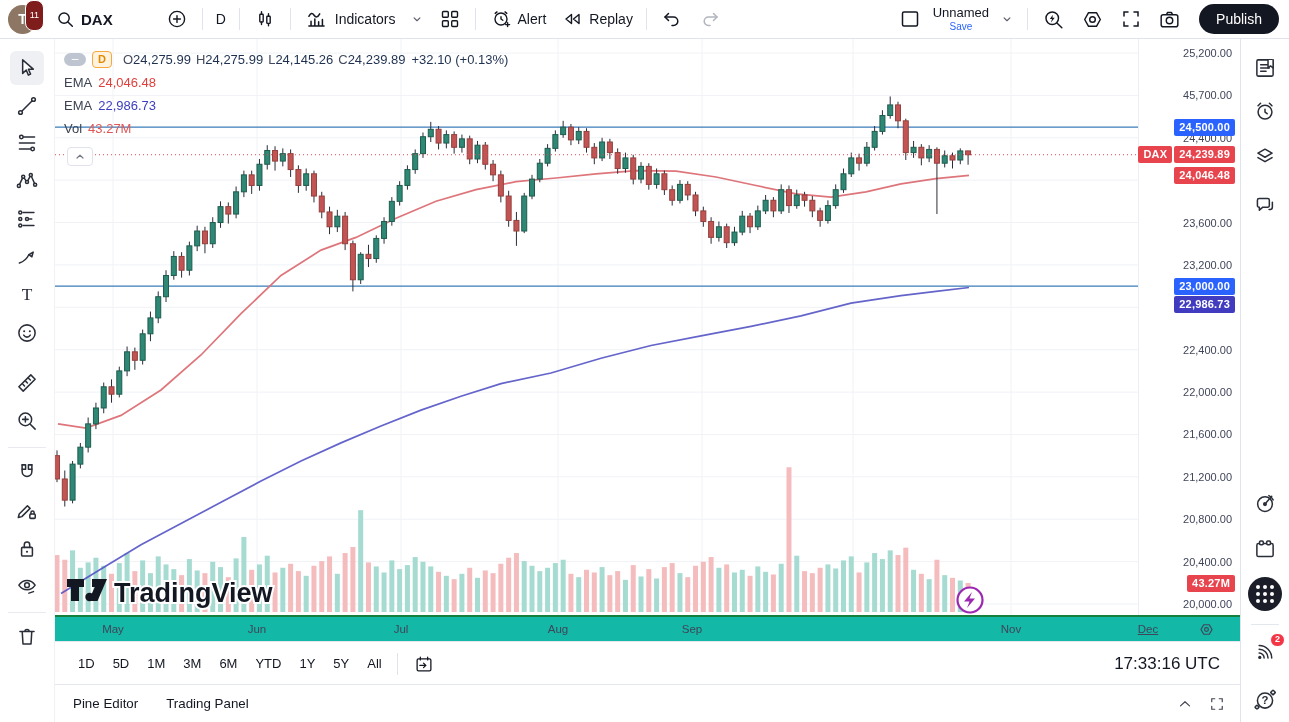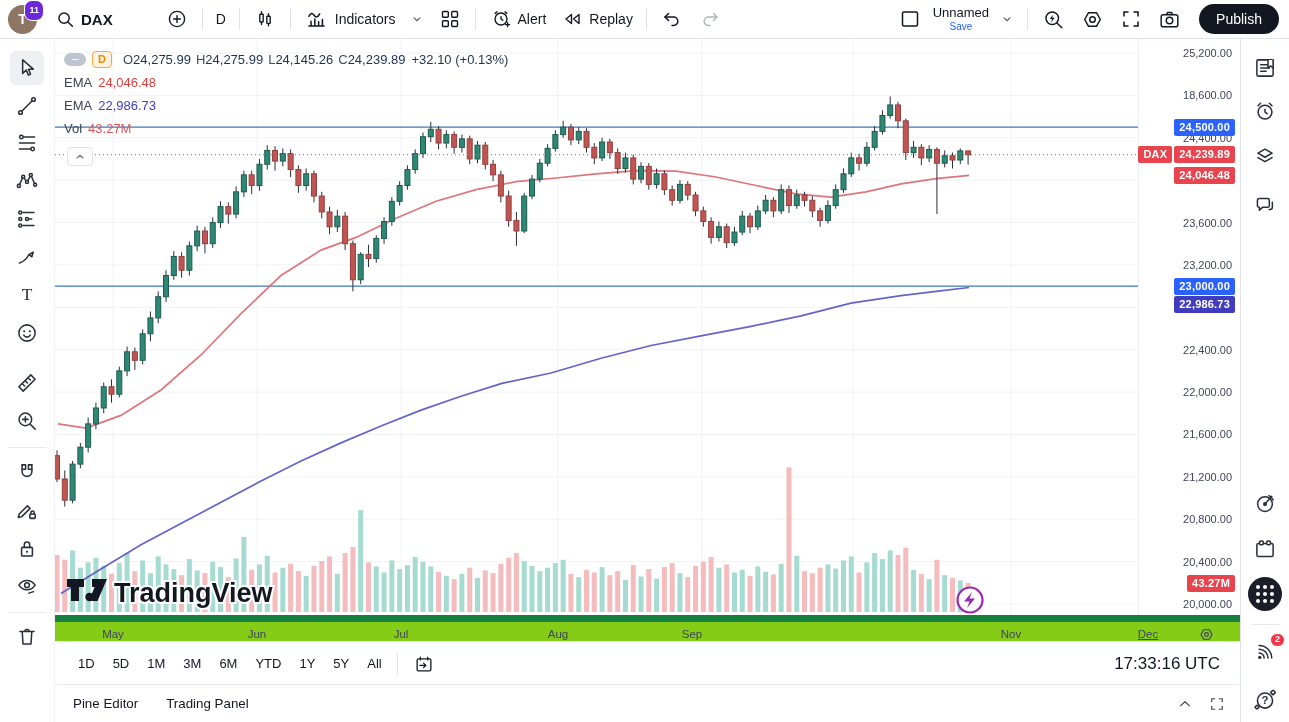--- a/index.html
+++ b/index.html
@@ -8,22 +8,22 @@
   button{font-family:inherit;background:none;border:none;padding:0;margin:0;color:inherit;cursor:pointer}
   svg{display:block}
   
   .topbar{height:38px;border-bottom:1px solid #e0e3eb;display:flex;align-items:center;
           padding:0 10px 0 8px;background:#fff;position:relative;z-index:6}
   .vsep{width:1px;height:22px;background:#e0e3eb;margin:0 6px;flex:0 0 auto}
   .tb-btn{display:flex;align-items:center;gap:5px;height:30px;padding:0 7px;border-radius:4px;font-size:14px;color:#131722}
   .sym{font-weight:700;font-size:15px}
   .avatar{position:relative;width:29px;height:29px;border-radius:50%;background:#8d7663;color:#fff;
           font-weight:700;font-size:14px;display:flex;align-items:center;justify-content:center;margin-right:10px;flex:0 0 auto}
-  .nbadge{position:absolute;top:-5px;right:-7px;background:#6d28d9;color:#fff;font-size:9px;font-weight:700;
-          border-radius:8px;padding:5px 4px;border:1.5px solid #fff;line-height:1.1}
+  .nbadge{position:absolute;top:-5px;right:-7px;background:#7f1d1d;color:#fff;font-size:9px;font-weight:400;
+          border-radius:8px;padding:10px 4px;border:1.5px solid #fff;line-height:1.1}
   .chev{color:#5d606b}
   .tb-right{margin-left:auto;display:flex;align-items:center}
   .layout-name{display:flex;flex-direction:column;align-items:center;line-height:1.15;font-size:13px;padding:0 4px}
   .layout-name .save{font-size:10px;color:#2962ff}
   .publish{background:#131722;color:#fff;border-radius:17px;height:30px;padding:0 17px;font-size:14px;font-weight:500;margin-left:10px}
   
   .main{position:absolute;top:39px;left:0;right:0;bottom:0;display:flex}
   .drawbar{width:54px;flex:0 0 54px;position:relative;background:#fff;border-right:1px solid #f0f2f5}
   .tool{position:absolute;left:10px;width:34px;height:34px;border-radius:6px;display:flex;align-items:center;justify-content:center}
   .tool.active{background:#eef0f3}
@@ -41,21 +41,21 @@
   .ohlc span.v{font-weight:400}
   .src-label{color:#3c4253}
   .collapse-btn{position:absolute;left:12px;top:108px;width:26px;height:19px;border:1px solid #e0e3eb;border-radius:4px;
                 background:#fff;color:#787b86;display:flex;align-items:center;justify-content:center;z-index:3;font-size:10px}
   
   .price-axis{position:absolute;top:0;right:0;width:101px;height:576px;border-left:1px solid #eceef3;background:#fff;z-index:2}
   .pa-tick{position:absolute;right:8px;font-size:11px;color:#40455a;height:14px;line-height:14px}
   .pa-badge{position:absolute;right:5px;display:flex;gap:2px;z-index:4}
   .pa-badge .b{color:#fff;font-size:11px;font-weight:600;border-radius:2px;padding:0 5px;height:17px;line-height:17px;letter-spacing:.2px}
   
-  .time-axis{position:absolute;left:0;right:0;top:576px;height:26px;border-top:7px solid #15803d;background:#84cc16;z-index:2}
+  .time-axis{position:absolute;left:0;right:0;top:576px;height:26px;border-top:2px solid #15803d;background:#14b8a6;z-index:2}
   .ta-month{position:absolute;top:6px;transform:translateX(-50%);font-size:11.5px;color:#40455a}
   .ta-gear{position:absolute;top:3px;color:#40455a}
   
   .tf-bar{position:absolute;left:0;right:0;top:602px;height:43px;border-top:1px solid #e4e7ee;background:#fff;
           display:flex;align-items:center;padding:0 14px;z-index:2}
   .tf-btn{font-size:13px;padding:5px 9px;border-radius:4px;color:#131722}
   .clock{margin-left:auto;font-size:17px;padding-right:6px}
   
   .pine-bar{position:absolute;left:0;right:0;top:645px;bottom:0;border-top:1px solid #e4e7ee;background:#fff;
             display:flex;align-items:center;font-size:13px;z-index:2}
@@ -783,21 +783,21 @@
       </div>
     </div>
     <button class="collapse-btn">
       <svg width="12" height="12" viewBox="0 0 24 24" fill="none" stroke="#787b86" stroke-width="2.4" stroke-linecap="round" stroke-linejoin="round">
           <path d="M6 14l6-5.5L18 14"></path>
         </svg>
     </button>
 
     <div class="price-axis" id="price-axis">
         <div class="pa-tick" style="top: 7px;">25,200.00</div>
-        <div class="pa-tick" style="top: 49.3848px;">18,600.00</div>
+        <div class="pa-tick" style="top: 49.3848px;">45,700.00</div>
         <div class="pa-tick" style="top: 91.7696px;">24,400.00</div>
         <div class="pa-tick" style="top: 176.539px;">23,600.00</div>
         <div class="pa-tick" style="top: 218.924px;">23,200.00</div>
         <div class="pa-tick" style="top: 303.694px;">22,400.00</div>
         <div class="pa-tick" style="top: 346.078px;">22,000.00</div>
         <div class="pa-tick" style="top: 388.463px;">21,600.00</div>
         <div class="pa-tick" style="top: 430.848px;">21,200.00</div>
         <div class="pa-tick" style="top: 473.233px;">20,800.00</div>
         <div class="pa-tick" style="top: 515.618px;">20,400.00</div>
         <div class="pa-tick" style="top: 558.002px;">20,000.00</div>

